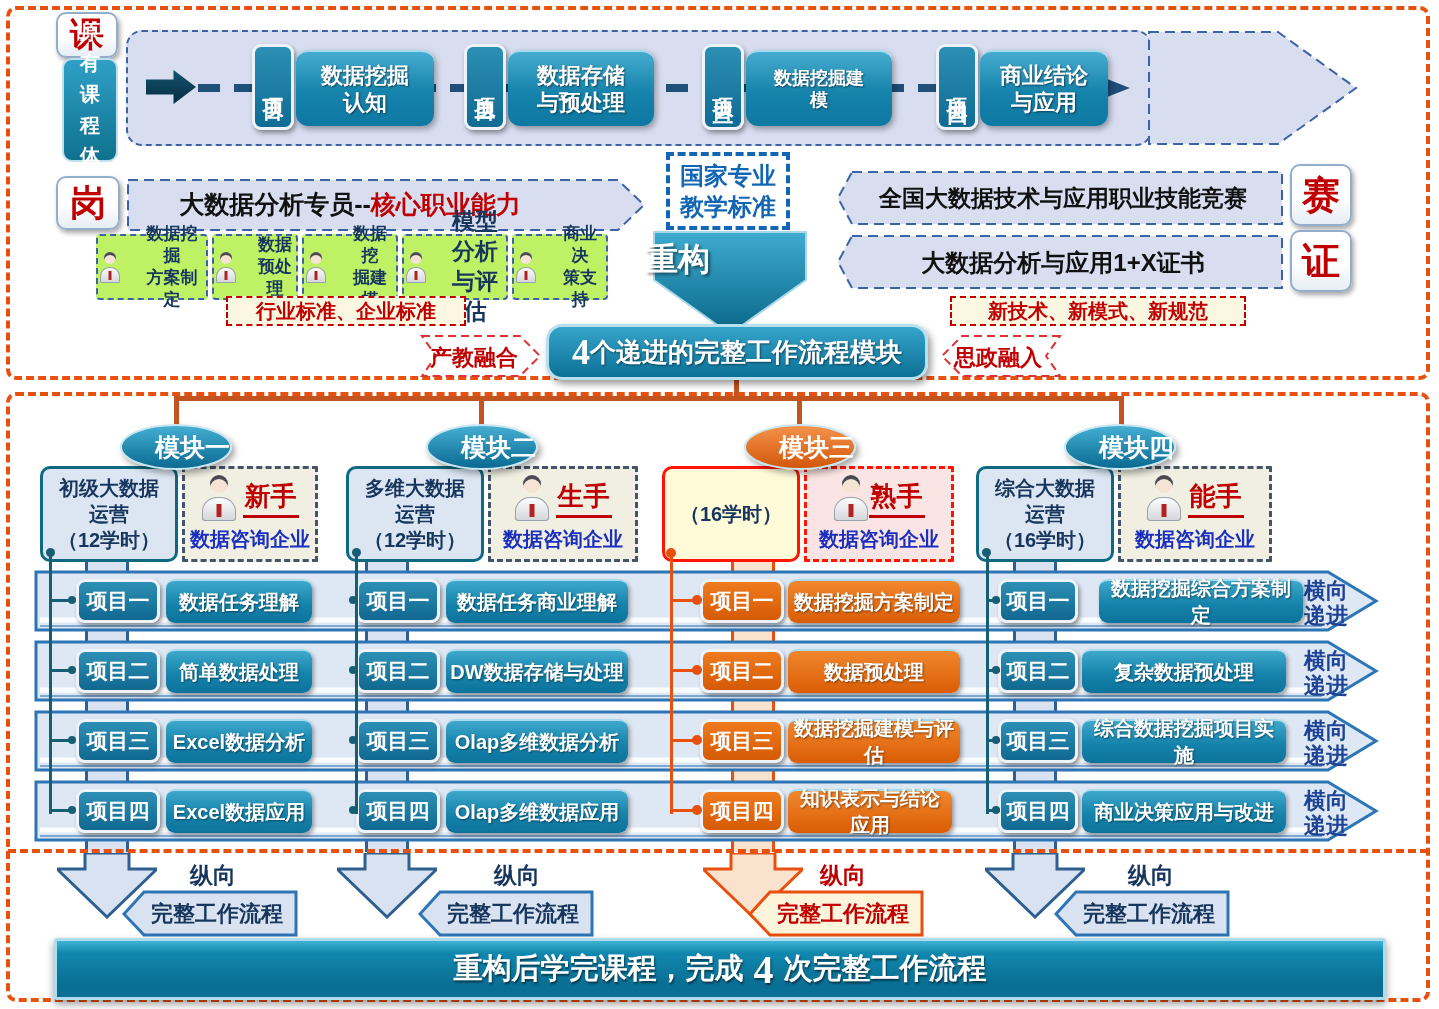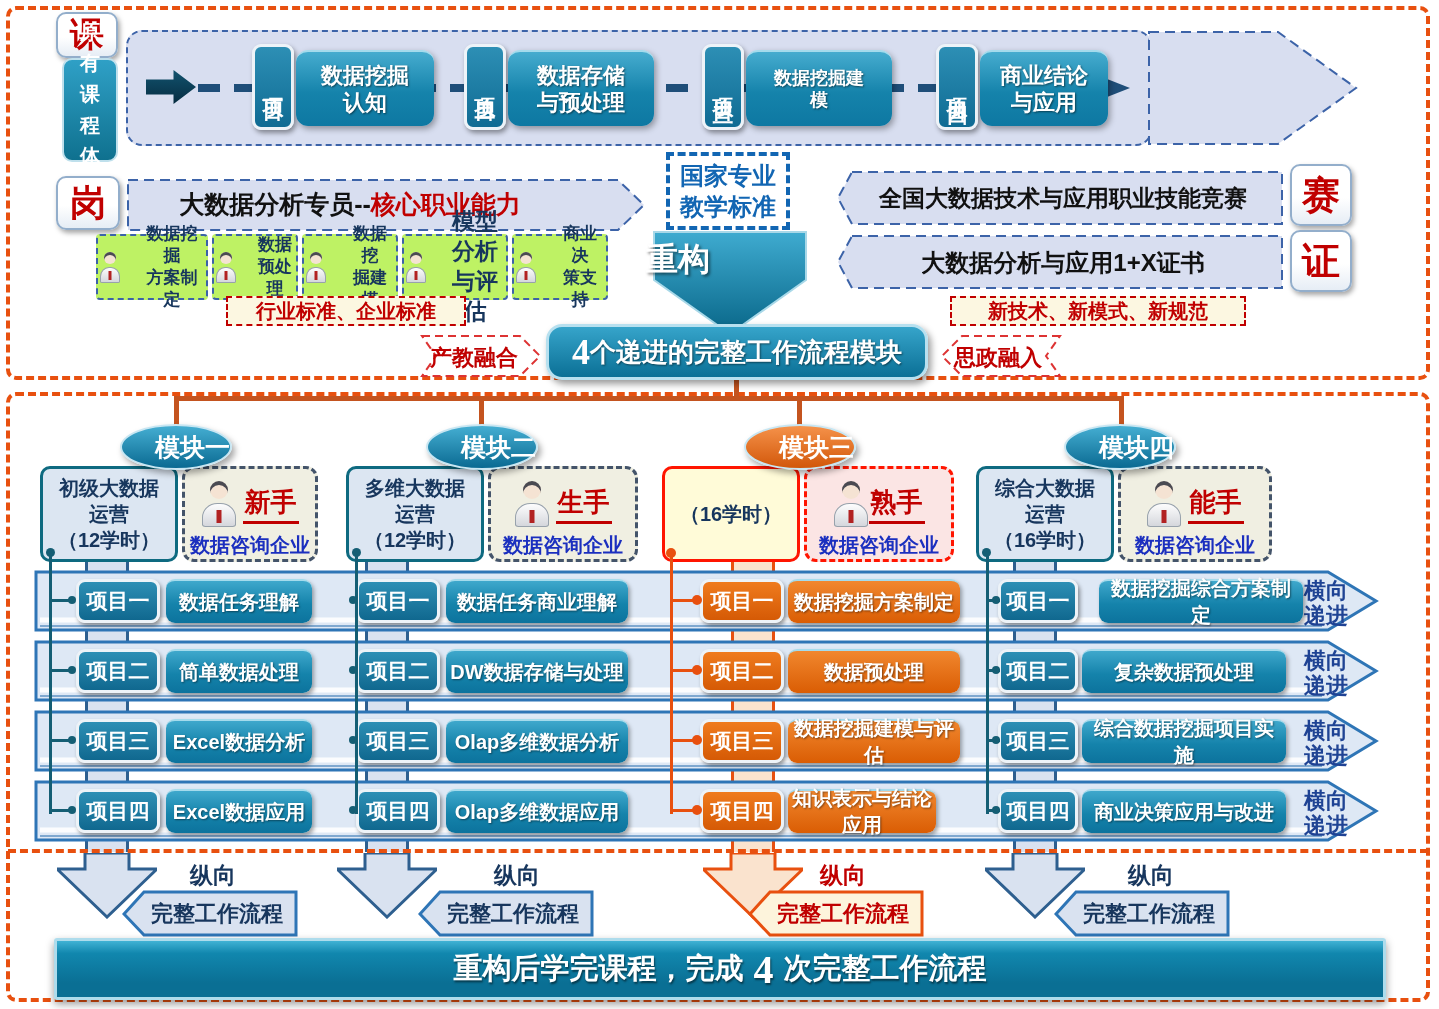--- a/index.html
+++ b/index.html
@@ -16,21 +16,21 @@
 .capbox{background:#bef264;border:2px dashed #3C63A8;border-radius:4px;display:flex;align-items:center;justify-content:center;gap:20px;padding:2px;z-index:3}
 .rednote{background:#FCF7E1;border:2px dashed #C00000;color:#C00000;font-weight:bold;display:flex;align-items:center;justify-content:center;z-index:3;font-size:20px}
 .prjpill{background:linear-gradient(180deg,#2D8FB5,#10688F);border:3px solid #EDF3F8;border-radius:9px;color:#fff;font-weight:bold;font-size:21px;display:flex;align-items:center;justify-content:center;box-shadow:2px 3px 4px rgba(0,0,0,.4);z-index:3}
 .prjpill.org{background:linear-gradient(180deg,#EF7B1E,#D55A05)}
 .task{background:linear-gradient(180deg,#3FA8CC 0%,#1583AB 55%,#0C739D);border-radius:9px;border-top:2px solid #A5DBEC;color:#fff;font-weight:bold;font-size:20px;display:flex;align-items:center;justify-content:center;box-shadow:2px 3px 4px rgba(0,0,0,.35);text-shadow:1px 1px 2px rgba(0,0,0,.45);z-index:3;padding:0 4px;text-align:center}
 .task.org{background:linear-gradient(180deg,#F1872E,#DA5D04)}
 .modellipse{border-radius:50%;background:linear-gradient(180deg,#45AED2,#0A6A92);border:2px solid #C8E6F2;color:#fff;font-weight:bold;font-size:25px;display:flex;align-items:center;justify-content:flex-end;box-shadow:3px 4px 6px rgba(0,0,0,.35);z-index:6}
 .modellipse.org{background:linear-gradient(180deg,#F5924A,#D2570A)}
 .cardL{background:#DCE6F2;border:3px solid #0E6A80;border-radius:10px;color:#17365D;font-weight:bold;font-size:20px;display:flex;flex-direction:column;align-items:center;justify-content:center;text-align:center;line-height:1.3;padding:0 9px;z-index:3}
 .cardL.org{background:#FFFBD8;border-color:#FF1500}
-.cardR{background:#F0EFE2;border:3px dashed #44546A;border-radius:12px;display:flex;flex-direction:column;align-items:center;justify-content:space-between;padding:12px;z-index:3}
+.cardR{background:#F0EFE2;border:3px dashed #44546A;border-radius:1px;display:flex;flex-direction:column;align-items:center;justify-content:center;padding:12px;z-index:3}
 .cardR.org{background:#FBE5E4;border-color:#FF1500}
 .level{color:#C00000;font-weight:bold;font-size:26px;border-bottom:3px solid #C00000;padding:0 2px 1px 2px}
 .partner{color:#1B2FBF;font-weight:bold;font-size:20px;margin-top:5px;white-space:nowrap}
 .strip{background:#D9E2F0;border-left:3px solid #2E5F8F;border-right:3px solid #2E5F8F;z-index:1}
 .strip.org{background:#FAE3CE;border-color:#E8500F}
 .cline{background:#155E74;z-index:4}
 .cline.org{background:#E8500F}
 .cdot{border-radius:50%;background:#155E74;z-index:4}
 .cdot.org{background:#E8500F}
 .oconn{background:#C4541F;z-index:2}
@@ -416,21 +416,21 @@
     </div>
   <div class="abs prjpill" style="left:356px;top:789px;width:84px;height:44px">
       <span>项目四</span>
     </div>
   <div class="abs task" style="left:446px;top:789px;width:182px;height:44px">
       <span>Olap多维数据应用</span>
     </div>
   <div class="abs prjpill org" style="left:700px;top:789px;width:84px;height:44px">
       <span>项目四</span>
     </div>
-  <div class="abs task org" style="left:788px;top:789px;width:148px;height:44px">
+  <div class="abs task org" style="left:788px;top:789px;width:164px;height:44px">
       <span>知识表示与结论应用</span>
     </div>
   <div class="abs prjpill" style="left:998px;top:789px;width:80px;height:44px">
       <span>项目四</span>
     </div>
   <div class="abs task" style="left:1082px;top:789px;width:204px;height:44px">
       <span>商业决策应用与改进</span>
     </div>
 
   <div class="abs cdot" style="left:46px;top:548px;width:9px;height:9px"></div>

